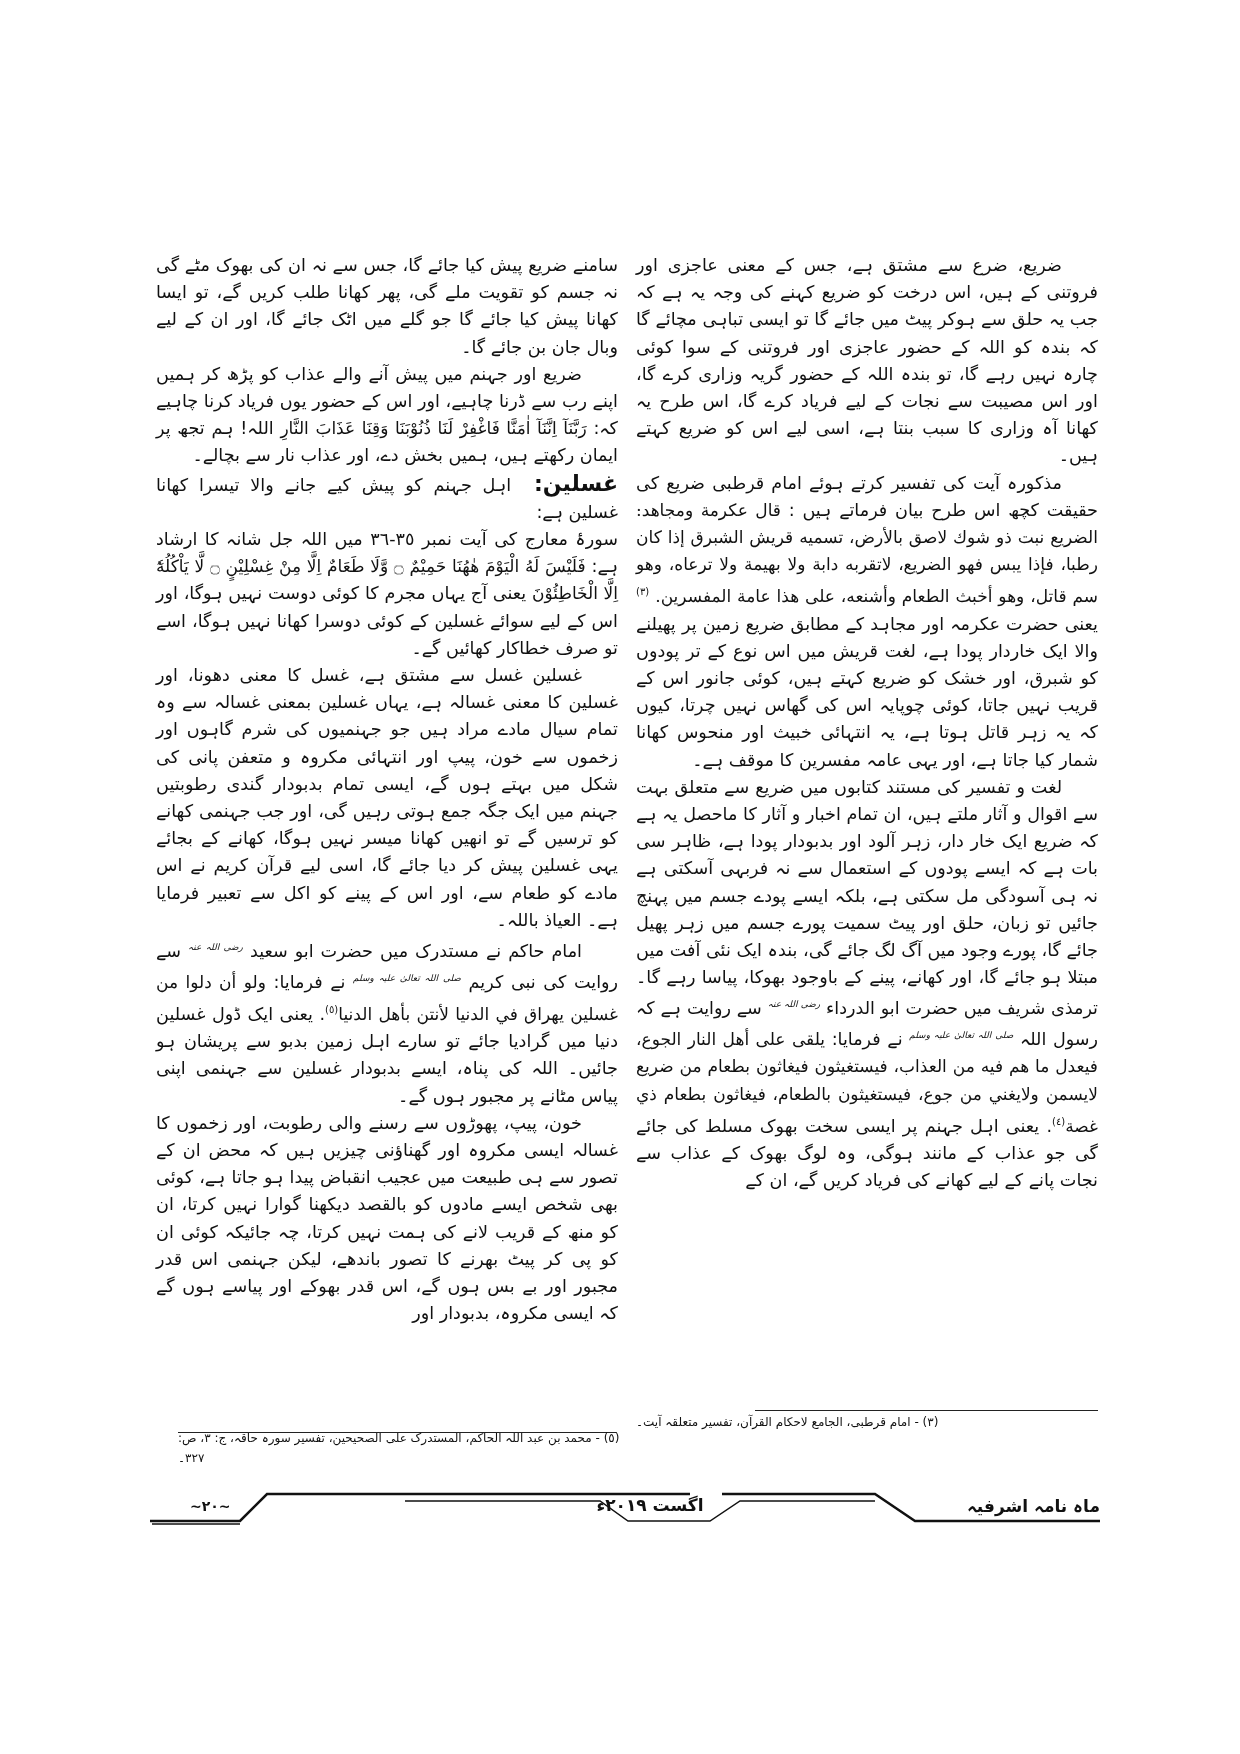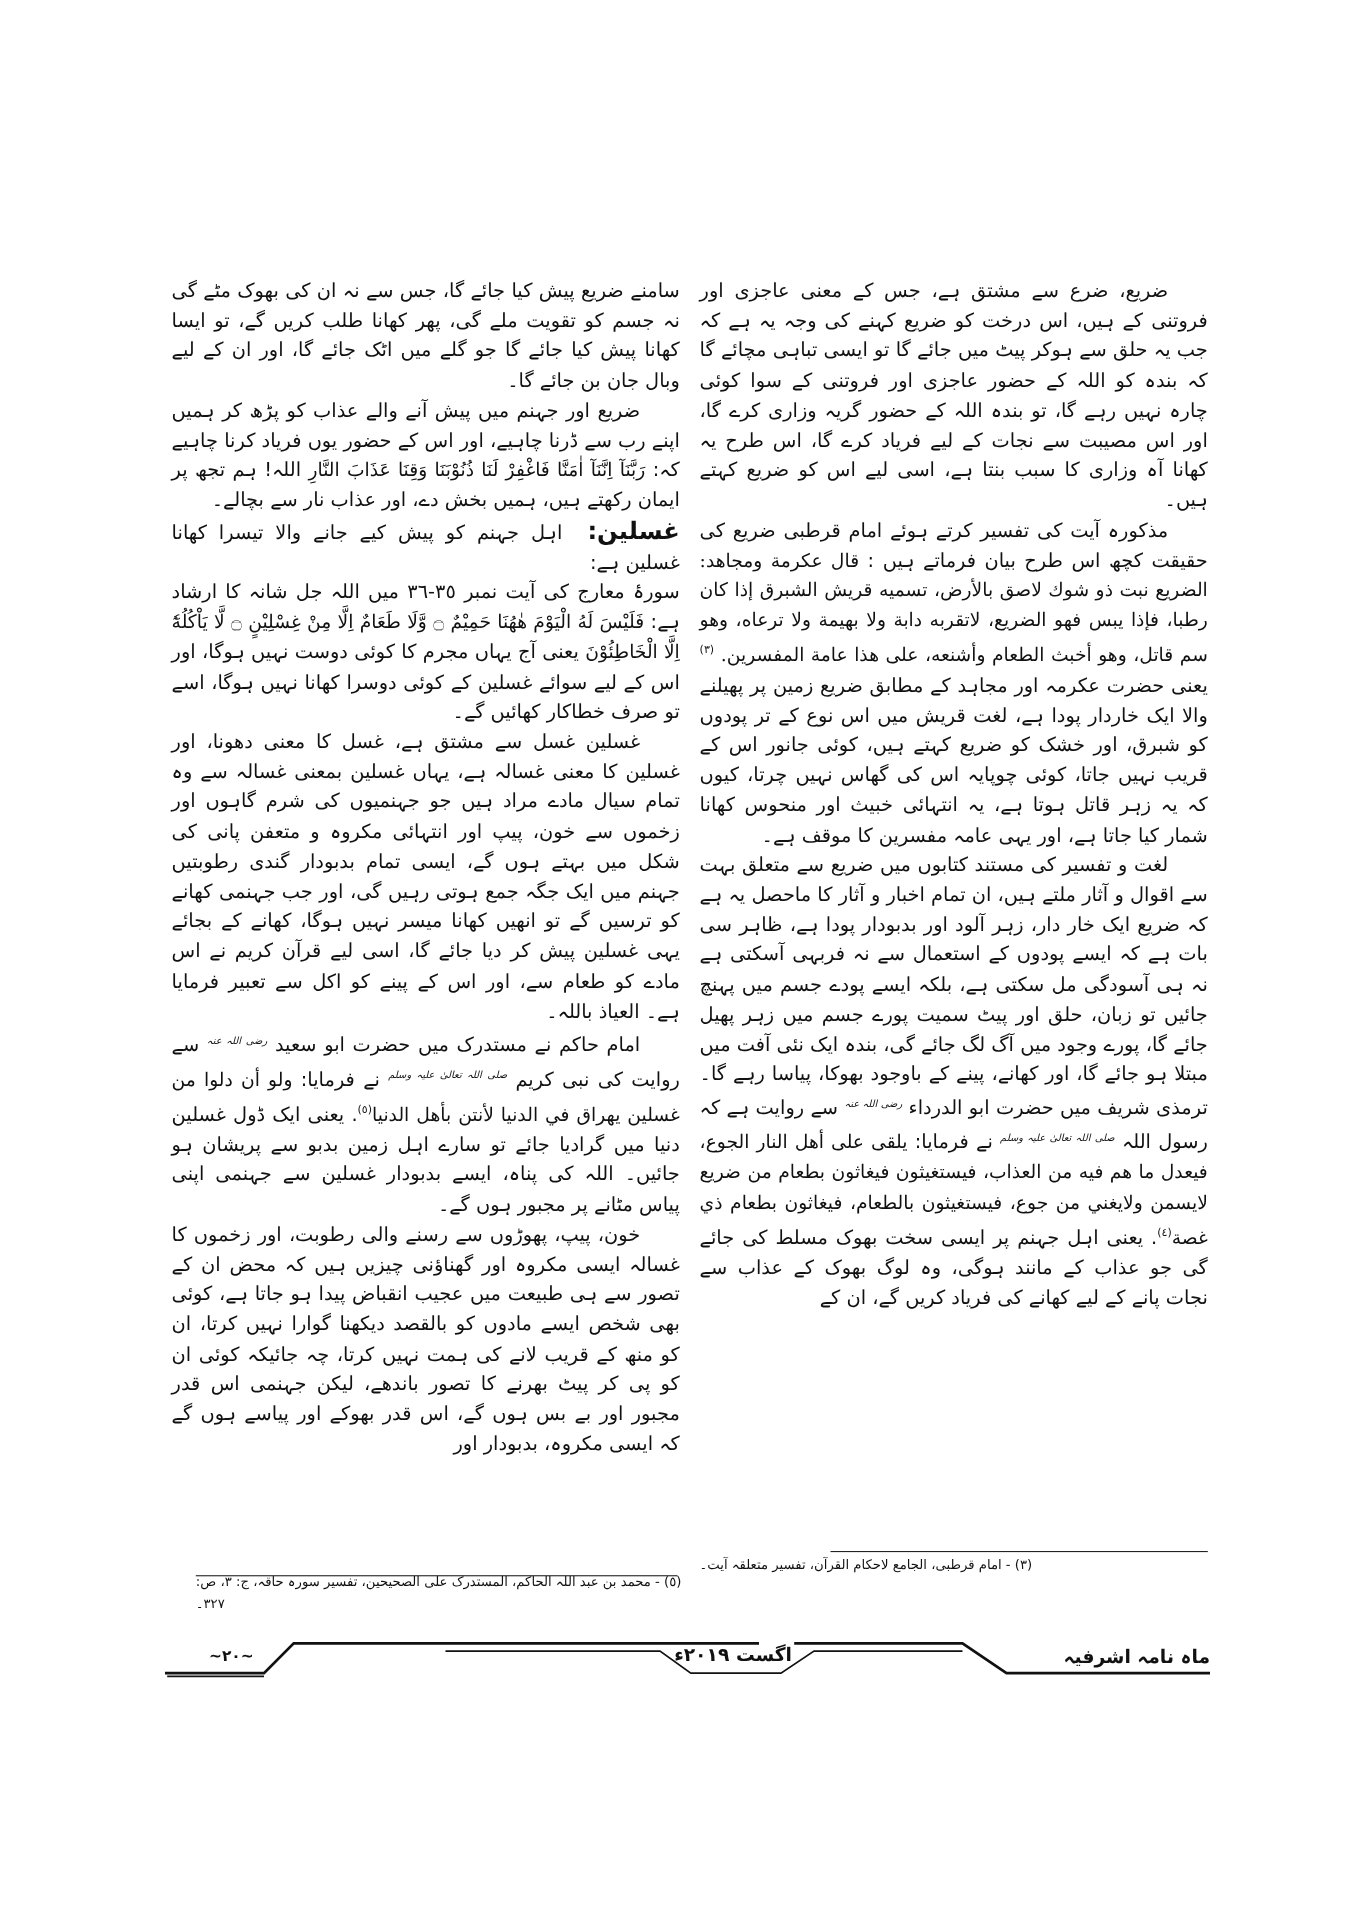--- a/index.html
+++ b/index.html
@@ -23,21 +23,21 @@
   .honor { font-size:9px; vertical-align:super;font-style:italic; }
 
   .fn-rule { position:absolute; height:0; border-top:1.5px solid #222; }
   .footnotes { position:absolute; direction:rtl; text-align:left; font-size:12px; line-height:20px; }
   .footnotes p { margin:0; }
 
   
   .footer { position:absolute; left:150px; top:1490px; width:950px; height:40px; }
   .footer svg { position:absolute; left:0; top:0; }
   .footer-magazine { position:absolute; right:0; top:6px; font-weight:bold; font-size:17px; direction:rtl; }
-  .footer-date { position:absolute; left:430px; width:140px; top:5px; text-align:right; font-weight:bold; font-size:17px; direction:rtl; }
+  .footer-date { position:absolute; left:430px; width:140px; top:5px; text-align:center; font-weight:bold; font-size:17px; direction:rtl; }
   .footer-page { position:absolute; left:40px; top:8px; font-size:14px; font-weight:bold; direction:rtl; }
 </style>
 </head>
 <body>
 
 <div class="page">
 
 
   <div class="col col-right">
     <p class="indent">ضریع، ضرع سے مشتق ہے، جس کے معنی عاجزی اور فروتنی کے ہیں، اس درخت کو ضریع کہنے کی وجہ یہ ہے کہ جب یہ حلق سے ہوکر پیٹ میں جائے گا تو ایسی تباہی مچائے گا کہ بندہ کو اللہ کے حضور عاجزی اور فروتنی کے سوا کوئی چارہ نہیں رہے گا، تو بندہ اللہ کے حضور گریہ وزاری کرے گا، اور اس مصیبت سے نجات کے لیے فریاد کرے گا، اس طرح یہ کھانا آہ وزاری کا سبب بنتا ہے، اسی لیے اس کو ضریع کہتے ہیں۔</p>

